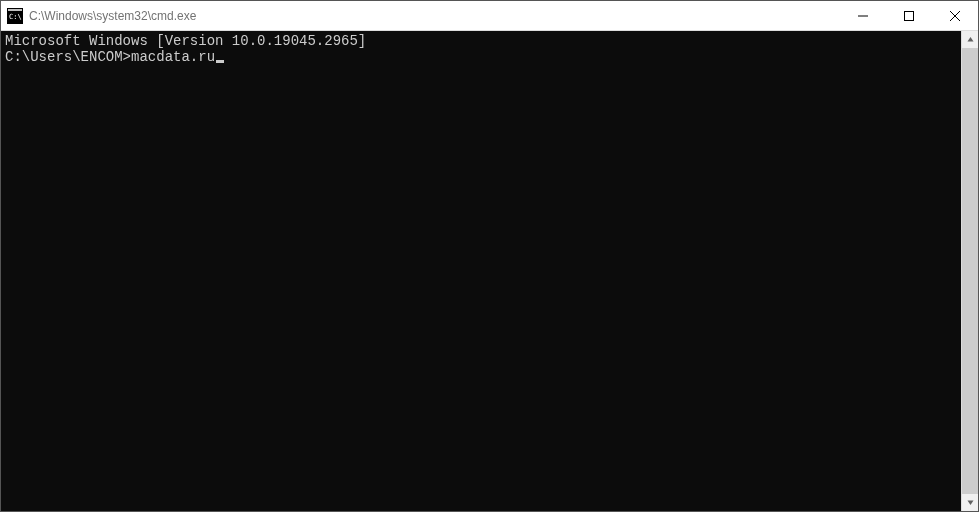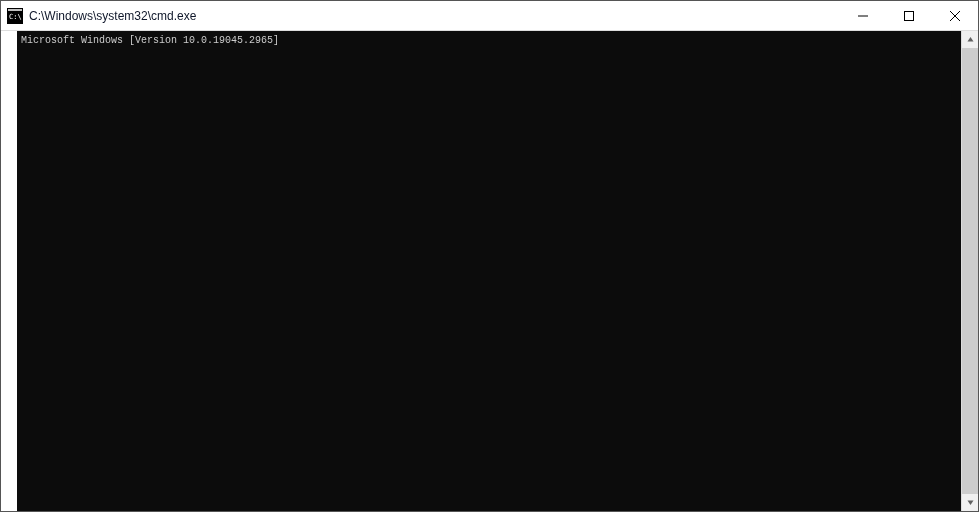--- a/index.html
+++ b/index.html
@@ -30,21 +30,21 @@
       display: flex;
       align-items: center;
       justify-content: center;
     }
     .app-icon svg {
       width: 16px;
       height: 16px;
     }
     .title-text {
       font-size: 12px;
-      color: #0f172a;
+      color: #737373;
       flex: 1;
     }
     .win-controls {
       display: flex;
       height: 100%;
     }
     .win-btn {
       width: 46px;
       height: 30px;
       display: flex;
@@ -59,26 +59,25 @@
     .content-area {
       position: relative;
       height: calc(100% - 30px);
       display: flex;
     }
     .terminal {
       flex: 1;
       background: #0c0c0c;
       color: #cccccc;
       font-family: Consolas, "Courier New", monospace;
-      font-size: 10px;
+      font-size: 14px;
       line-height: 16px;
       padding: 2px 0 0 4px;
       white-space: pre;
       overflow: hidden;
-      margin-left: 16px;
     }
     .scrollbar {
       width: 17px;
       background: #f0f0f0;
       display: flex;
       flex-direction: column;
       border-left: 1px solid #ddd;
     }
     .scroll-arrow {
       height: 17px;
@@ -148,21 +147,21 @@
     <div class="win-btn close">
       <svg viewBox="0 0 10 10">
         <line x1="0" y1="0" x2="10" y2="10" stroke="#000" stroke-width="1"></line>
         <line x1="10" y1="0" x2="0" y2="10" stroke="#000" stroke-width="1"></line>
       </svg>
     </div>
   </div>
 </div>
 
 <div class="content-area">
-  <div class="terminal"><span class="term-line">Microsoft Windows [Version 10.0.19045.2965]</span><span class="term-line"></span></div>
+  <div class="terminal"><span class="term-line">Microsoft Windows [Version 10.0.19045.2965]</span><span class="term-line"></span><span class="prompt-line"><span>C:\Users\ENCOM&gt;</span><span>macdata.ru</span><span class="cursor"></span></span></div>
   <div class="scrollbar">
     <div class="scroll-arrow">
       <svg viewBox="0 0 7 7">
           <polygon points="3.5,1 6.5,5.5 0.5,5.5" fill="#606060"></polygon>
         </svg>
     </div>
     <div class="scroll-track">
       <div class="scroll-thumb"></div>
     </div>
     <div class="scroll-arrow">

